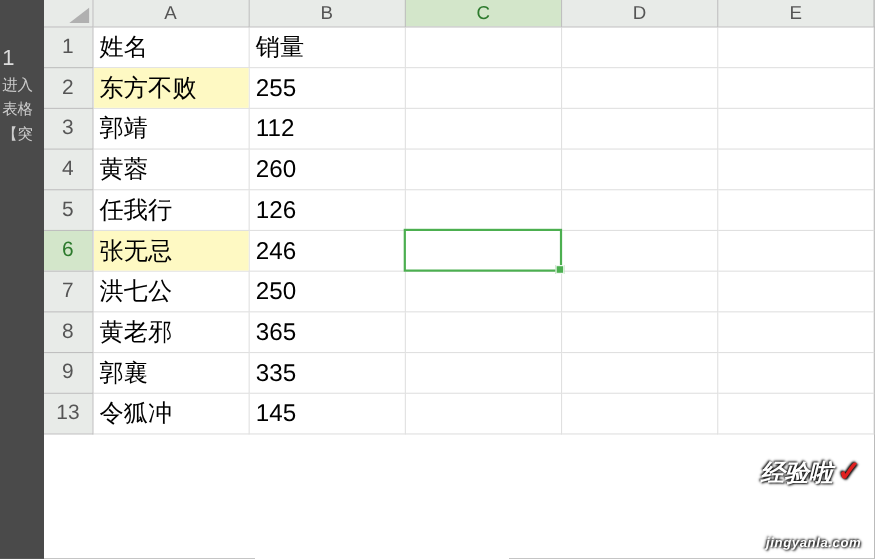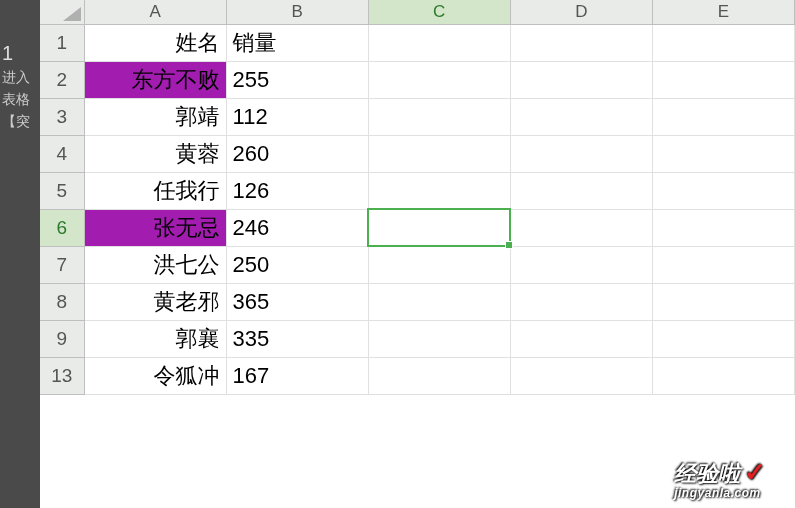--- a/index.html
+++ b/index.html
@@ -95,54 +95,54 @@
   }
   td.cell {
     border-right: 1px solid #e0e0e0;
     border-bottom: 1px solid #e0e0e0;
     font-size: 22px;
     height: 37px;
     padding: 0 6px;
     color: #000;
     position: relative;
   }
-  td.cell.colA { width: 140px; text-align: right; }
+  td.cell.colA { width: 140px; text-align: left; }
   td.cell.colB { width: 140px; text-align: left; }
   td.cell.colC { width: 140px; }
   td.cell.colD { width: 140px; }
   td.cell.colE { width: 140px; }
-  td.cell.hl { background: #a21caf; }
+  td.cell.hl { background: #fef9c3; }
   td.cell.active {
     outline: 2px solid #4caf50;
     outline-offset: -1px;
   }
   td.cell.active::after {
     content: "";
     position: absolute;
     right: -3px;
     bottom: -3px;
     width: 6px;
     height: 6px;
     background: #4caf50;
     border: 1px solid #fff;
   }
   .watermark {
     position: absolute;
-    right: 29px;
+    right: 12px;
     bottom: 8px;
     color: #fff;
     font-weight: bold;
     text-shadow: 1px 1px 2px #000, -1px -1px 2px #000;
-    text-align: left;
+    text-align: right;
     line-height: 1.1;
     pointer-events: none;
   }
   .watermark .main { font-size: 22px; font-style: italic; }
   .watermark .check { color: #e02020; font-size: 26px; margin-left: 4px; }
-  .watermark .sub { font-size: 12px; font-style: italic; letter-spacing: 0.5px; }
+  .watermark .sub { font-size: 12px; font-style: italic; letter-spacing: 0.5px; margin-top: 44px; }
 </style>
 </head>
 <body>
 
 <div class="sidebar">
   <div class="big">1</div>
   <div>进入</div>
   <div>表格</div>
   <div>【突</div>
 </div>
@@ -228,21 +228,21 @@
           <th class="rowhead">9</th>
           <td class="cell colA">郭襄</td>
           <td class="cell colB">335</td>
           <td class="cell colC"></td>
           <td class="cell colD"></td>
           <td class="cell colE"></td>
         </tr>
         <tr>
           <th class="rowhead">13</th>
           <td class="cell colA">令狐冲</td>
-          <td class="cell colB">167</td>
+          <td class="cell colB">145</td>
           <td class="cell colC"></td>
           <td class="cell colD"></td>
           <td class="cell colE"></td>
         </tr>
       </tbody>
   </table>
 </div>
 
 <div class="watermark">
   <span class="main">经验啦</span><span class="check">✓</span>

